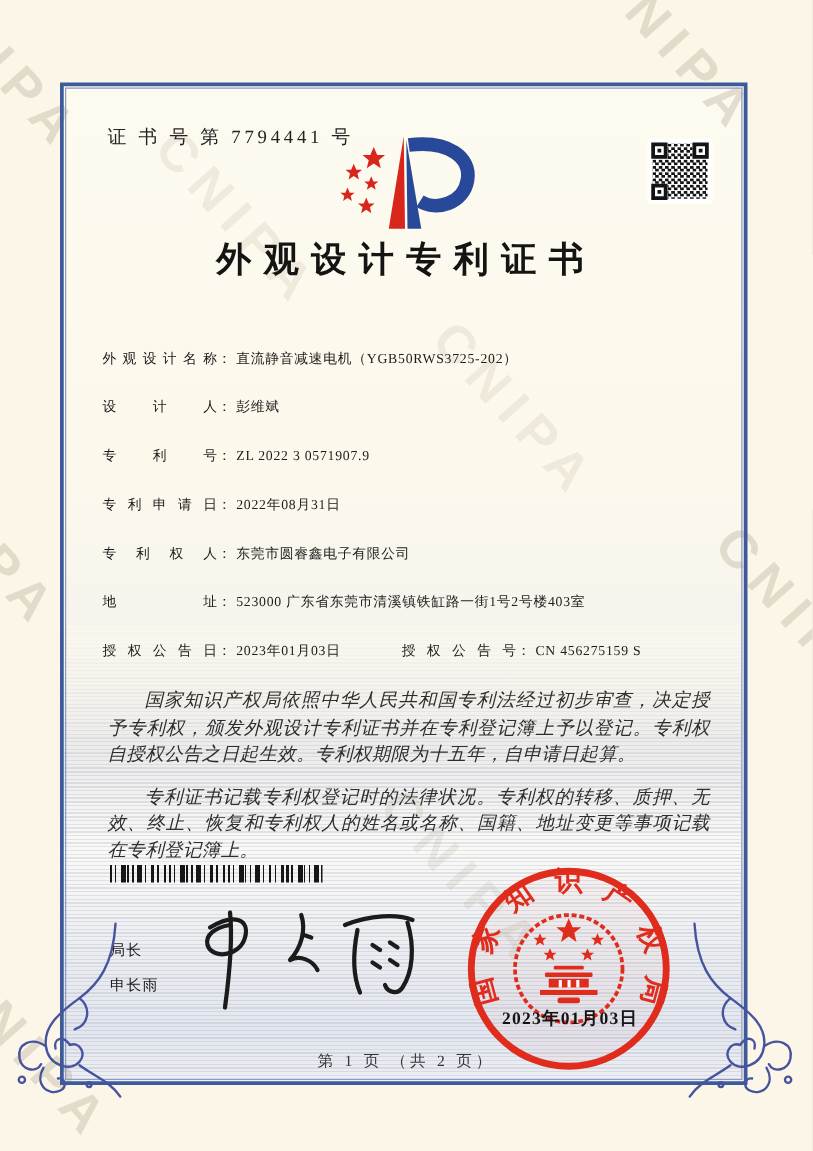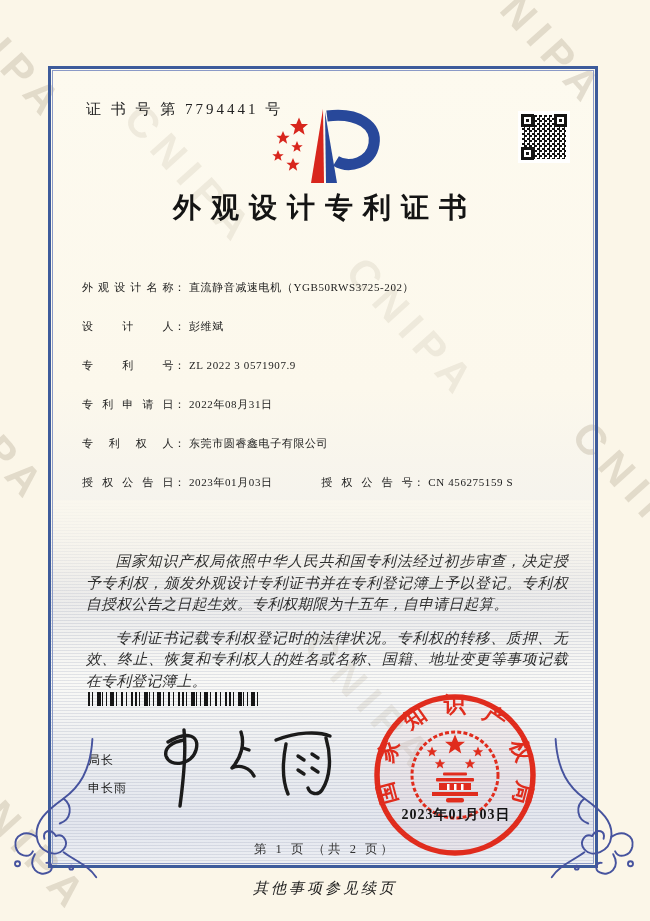--- a/index.html
+++ b/index.html
@@ -190,20 +190,23 @@
         <span class="flabel">设计人</span><span class="fcolon">：</span><span class="fvalue">彭维斌</span>
       </div>
       <div class="frow">
         <span class="flabel">专利号</span><span class="fcolon">：</span><span class="fvalue">ZL 2022 3 0571907.9</span>
       </div>
       <div class="frow">
         <span class="flabel">专利申请日</span><span class="fcolon">：</span><span class="fvalue">2022年08月31日</span>
       </div>
       <div class="frow">
         <span class="flabel">专利权人</span><span class="fcolon">：</span><span class="fvalue">东莞市圆睿鑫电子有限公司</span>
+      </div>
+      <div class="frow">
+        <span class="flabel">地址</span><span class="fcolon">：</span><span class="fvalue">523000 广东省东莞市清溪镇铁缸路一街1号2号楼403室</span>
       </div>
       <div class="frow frow-split">
         <span><span class="flabel">授权公告日</span><span class="fcolon">：</span><span class="fvalue">2023年01月03日</span></span>
         <span class="pair2"><span class="flabel">授权公告号</span><span class="fcolon">：</span><span class="fvalue">CN 456275159 S</span></span>
       </div>
     </div>
 
     <div class="legal">
       <p>国家知识产权局依照中华人民共和国专利法经过初步审查，决定授予专利权，颁发外观设计专利证书并在专利登记簿上予以登记。专利权自授权公告之日起生效。专利权期限为十五年，自申请日起算。</p>
       <p>专利证书记载专利权登记时的法律状况。专利权的转移、质押、无效、终止、恢复和专利权人的姓名或名称、国籍、地址变更等事项记载在专利登记簿上。</p>
@@ -257,16 +260,15 @@
         <g fill="#fff">
           <rect x="79" y="96" width="2.5" height="6"></rect>
           <rect x="86" y="96" width="2.5" height="6"></rect>
           <rect x="93" y="96" width="2.5" height="6"></rect>
         </g>
       </g>
     </svg>
     <div class="seal-date">2023年01月03日</div>
 
     <div class="page-info">第 1 页 （共 2 页）</div>
-    <div class="cont-note">其他事项参见续页</div>
 
   </div>
 </div>
 
 </body></html>

